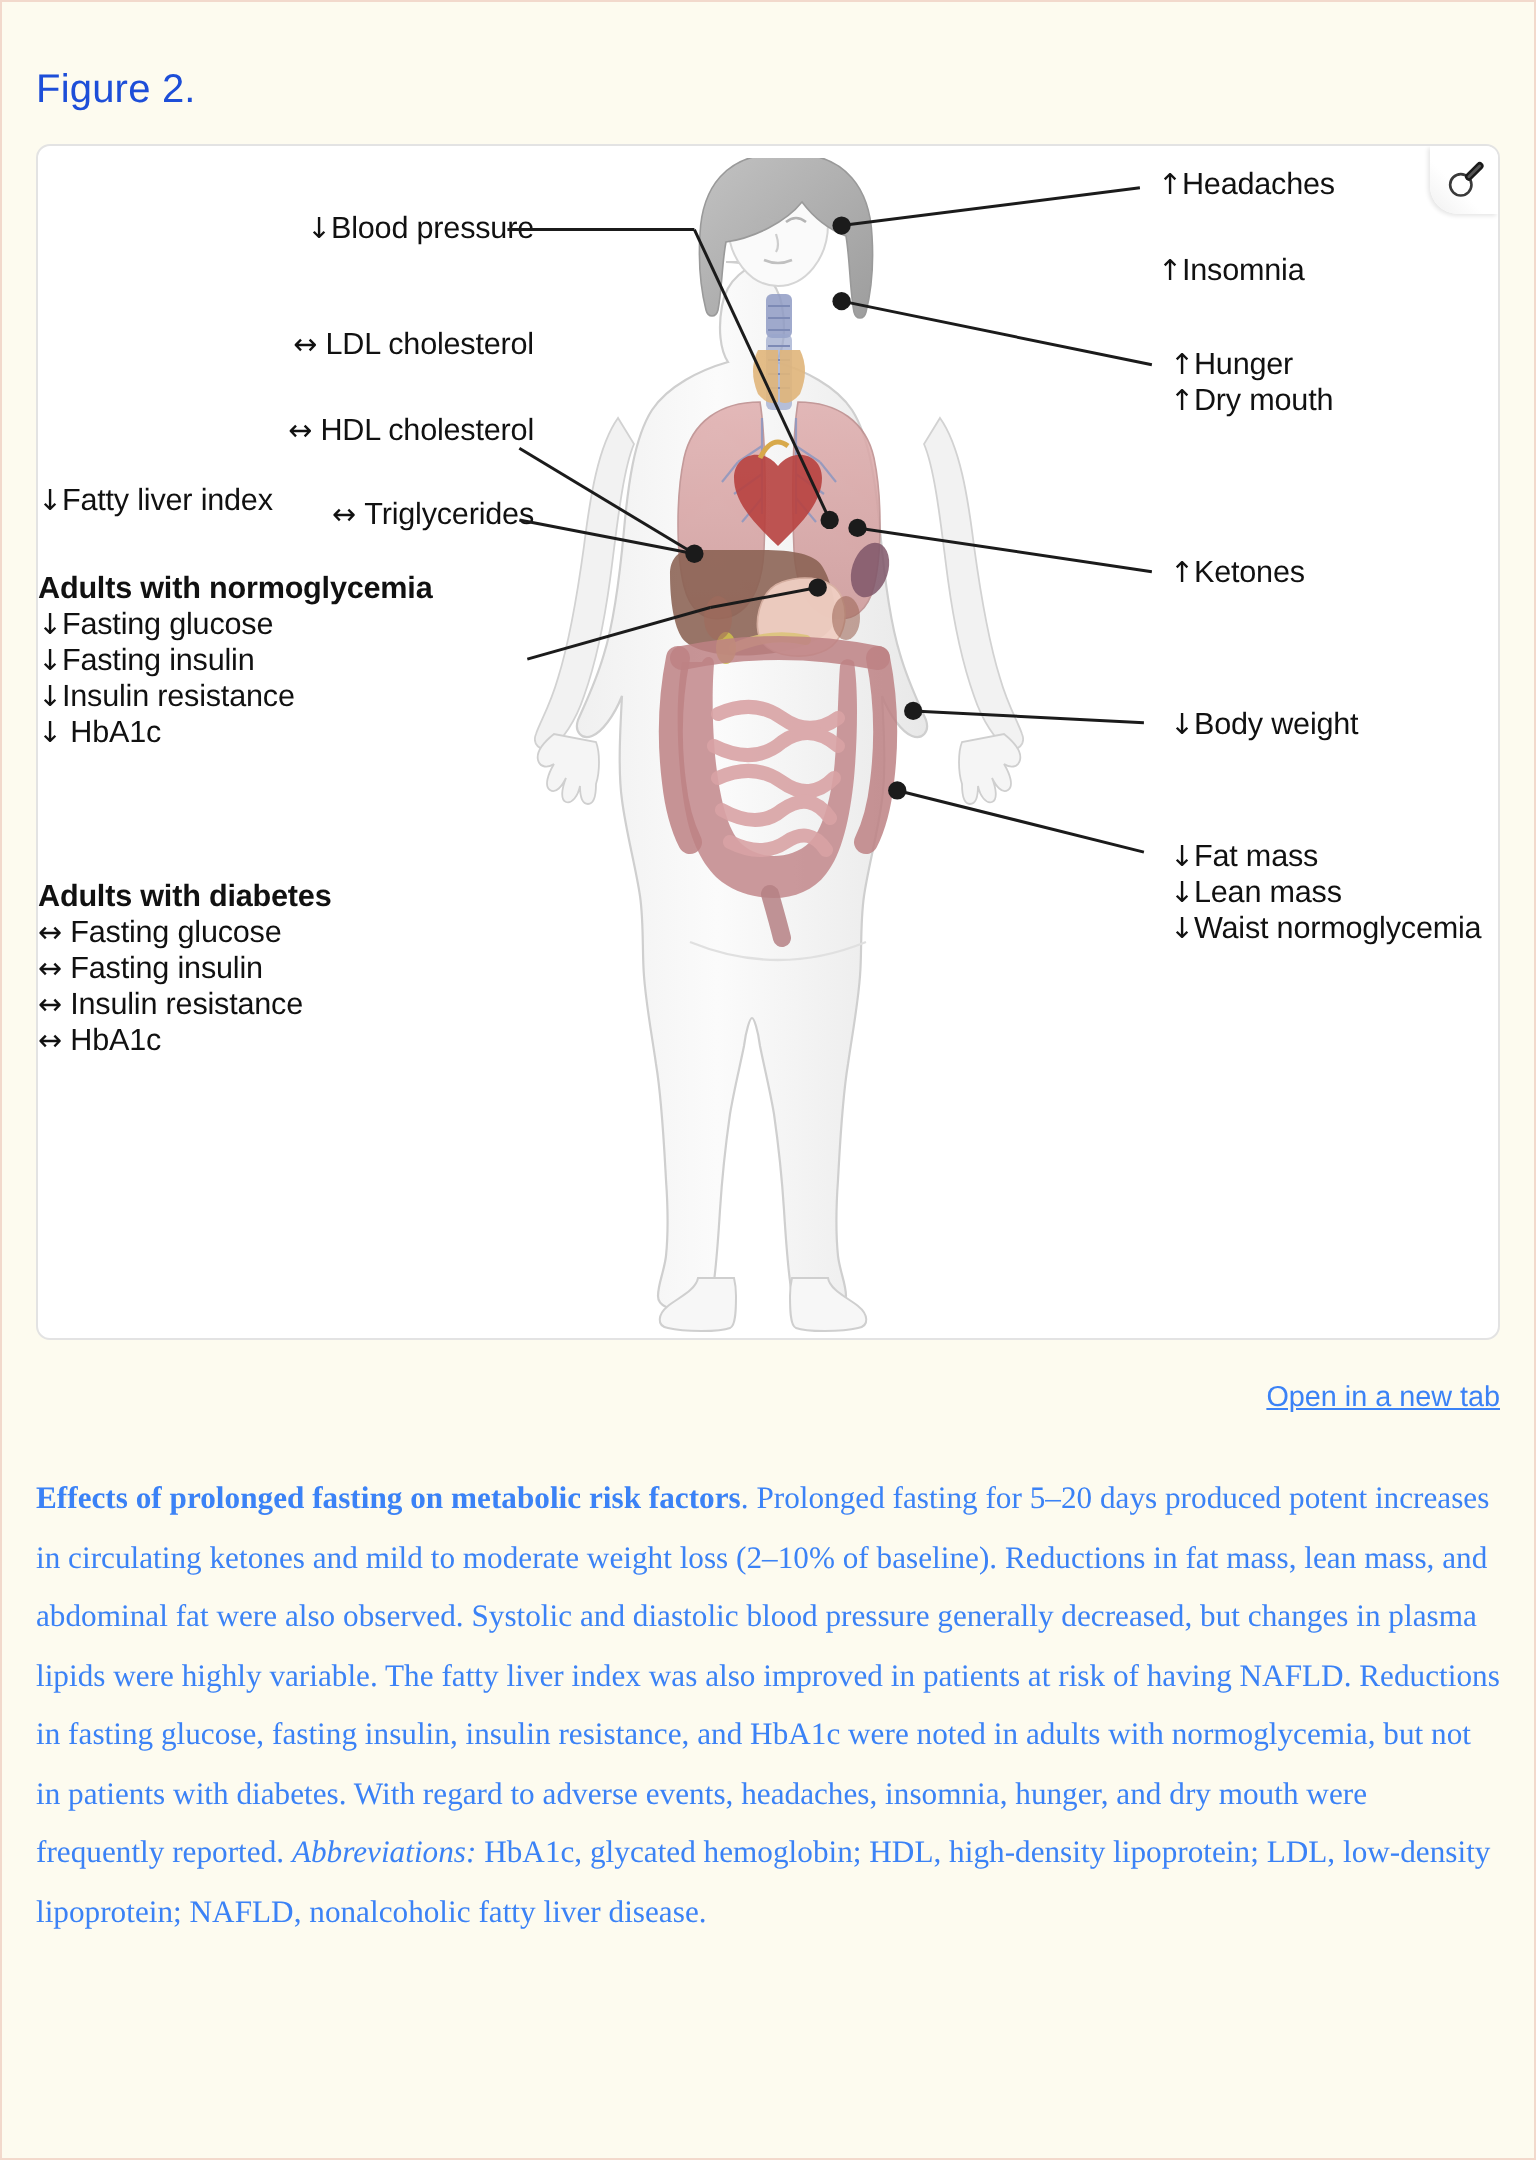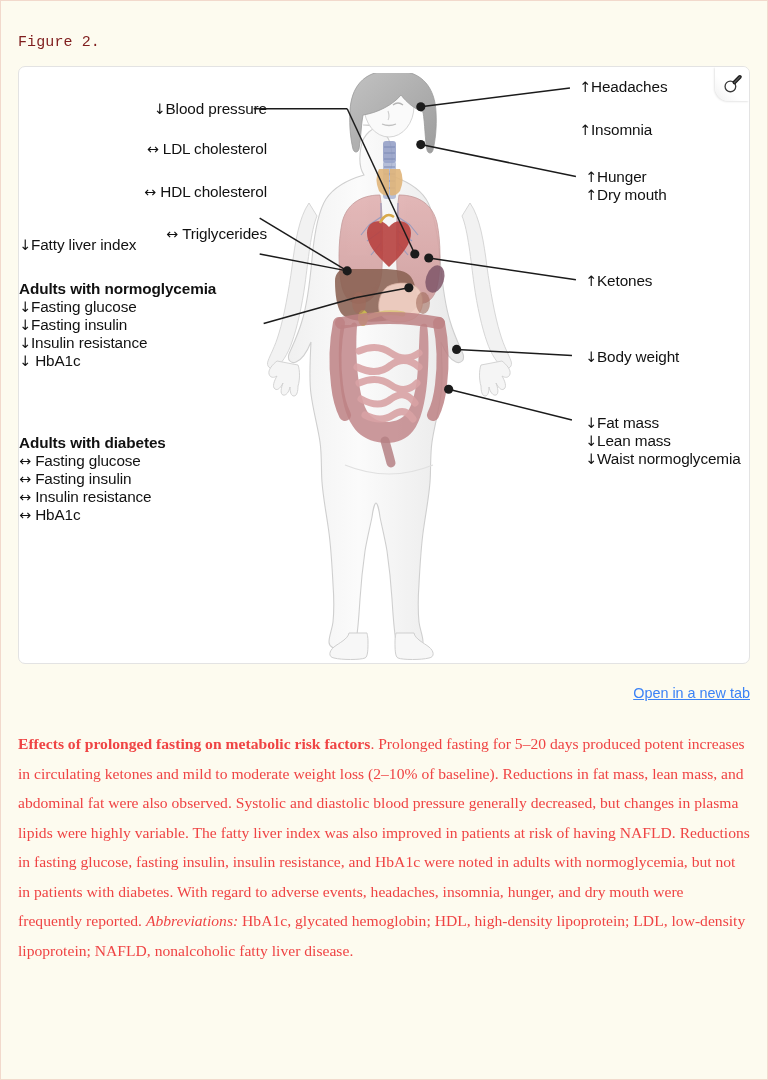--- a/index.html
+++ b/index.html
@@ -10,23 +10,23 @@
     background: #fdfbef;
     border: 1px solid #f2d9cc;
     font-family: "Liberation Sans", sans-serif;
     overflow: hidden;
     position: relative;
   }
 
   .page-inner { padding: 0 17px; }
 
   .figure-label {
-    font-family: Liberation Mono, monospace;
-    font-size: 15px;
-    color: #7f1d1d;
+    font-family: Liberation Sans, sans-serif;
+    font-size: 20px;
+    color: #1d4ed8;
     padding-top: 33px;
     padding-bottom: 15px;
     letter-spacing: 0.1px;
   }
 
   .figure-card {
     position: relative;
     background: #ffffff;
     border: 1px solid #e3e3e3;
     border-radius: 7px;
@@ -101,21 +101,21 @@
     font-size: 14.4px;
     color: #3b82f6;
     text-decoration: underline;
     cursor: pointer;
   }
 
   .caption {
     font-family: "Liberation Serif", serif;
     font-size: 15.6px;
     line-height: 29.5px;
-    color: #ef4444;
+    color: #3b82f6;
     padding-top: 21px;
     text-align: left;
     letter-spacing: 0.01px;
   }
   .caption b { font-weight: 700; }
   .caption i { font-style: italic; }
 </style>
 </head>
 <body>
 
@@ -337,21 +337,21 @@
           <circle cx="432" cy="324" r="4.6"></circle>
         </g>
       </svg>
 
       <div class="leftcol" style="top:30px;">
         <span class="lbl r grp-line" style="position:relative;">
           <span class="arrow-gl">↓</span><span>Blood pressure</span>
         </span>
       </div>
 
-      <div class="leftcol" style="top:70px;">
+      <div class="leftcol" style="top:88px;">
         <span class="lbl r grp-line" style="position:relative;"><span class="arrow-gl">↔</span>&nbsp;<span>LDL cholesterol</span></span><br>
         <span class="lbl r grp-line" style="position:relative;"><span class="arrow-gl">↔</span>&nbsp;<span>HDL cholesterol</span></span><br>
         <span class="lbl r grp-line" style="position:relative;"><span class="arrow-gl">↔</span>&nbsp;<span>Triglycerides</span></span>
       </div>
 
       <div class="leftcol" style="top:166px;">
         <span class="lbl r grp-line"><span class="arrow-gl">↓</span><span>Fatty liver index</span></span>
       </div>
 
       <div class="leftcol" style="top:210px;">

